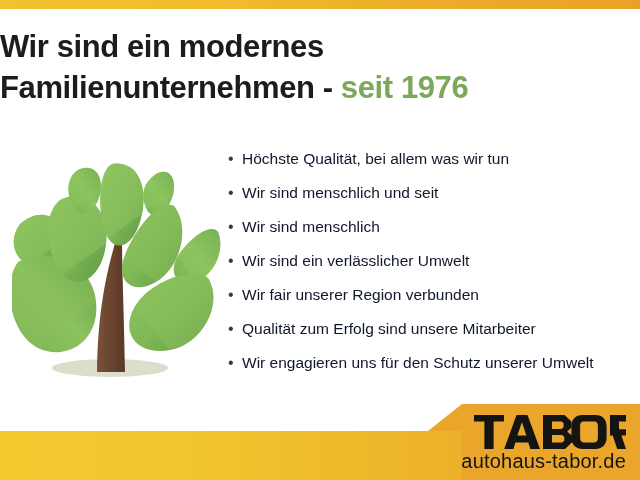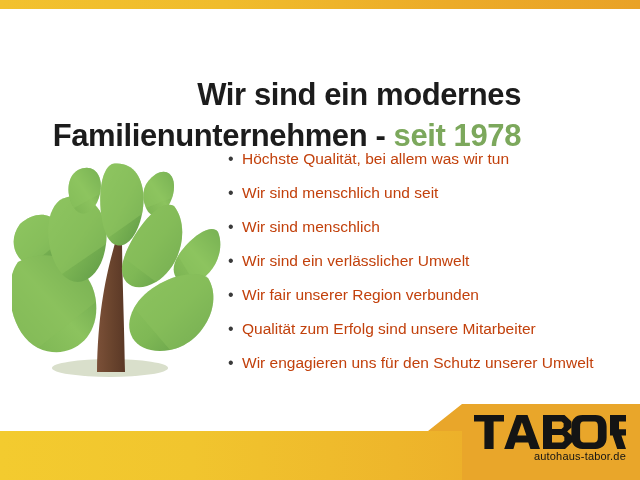--- a/index.html
+++ b/index.html
@@ -27,27 +27,26 @@
     height: 9px;
     background: linear-gradient(90deg, #f2c12e 0%, #f0bc2c 35%, #ecab28 70%, #e9a227 100%);
   }
 
   
   #headline {
     position: absolute;
     left: 0;
     top: 26px;
     width: 521px;
-    text-align: right;
+    text-align: left;
     font-size: 31px;
     font-weight: bold;
     line-height: 41px;
     letter-spacing: -0.4px;
     color: #1c1c1c;
-    margin-top: 48px;
   }
   #headline .line2 { display: block; }
   .accent-green { color: #7ca85c; }
 
   
   #bullet-list {
     position: absolute;
     left: 228px;
     top: 148px;
     width: 412px;
@@ -61,21 +60,21 @@
     width: 14px;
     flex: 0 0 14px;
     font-size: 16px;
     line-height: 22px;
     color: #3a3a3a;
     text-align: left;
   }
   .bullet-text {
     font-size: 15.5px;
     line-height: 22px;
-    color: #c2410c;
+    color: #0f172a;
     white-space: nowrap;
   }
 
   
   #tree-illustration {
     position: absolute;
     left: 12px;
     top: 162px;
     width: 212px;
     height: 228px;
@@ -105,36 +104,36 @@
     top: 415px;
     width: 152px;
     height: 34px;
   }
   #logo-url {
     position: absolute;
     left: 420px;
     top: 450px;
     width: 206px;
     text-align: right;
-    font-size: 11px;
+    font-size: 20px;
     letter-spacing: 0.2px;
     color: #141414;
   }
 </style>
 </head>
 <body>
 
 <div id="slide">
 
   <div id="top-bar"></div>
 
   <div id="headline">
     <span>Wir sind ein modernes</span>
     <span class="line2">
-      <span>Familienunternehmen - </span><span class="accent-green">seit 1978</span>
+      <span>Familienunternehmen - </span><span class="accent-green">seit 1976</span>
     </span>
   </div>
 
   <div id="bullet-list">
 
     <div class="bullet-row">
       <span class="bullet-dot">•</span>
       <span class="bullet-text">Höchste Qualität, bei allem was wir tun</span>
     </div>
 

